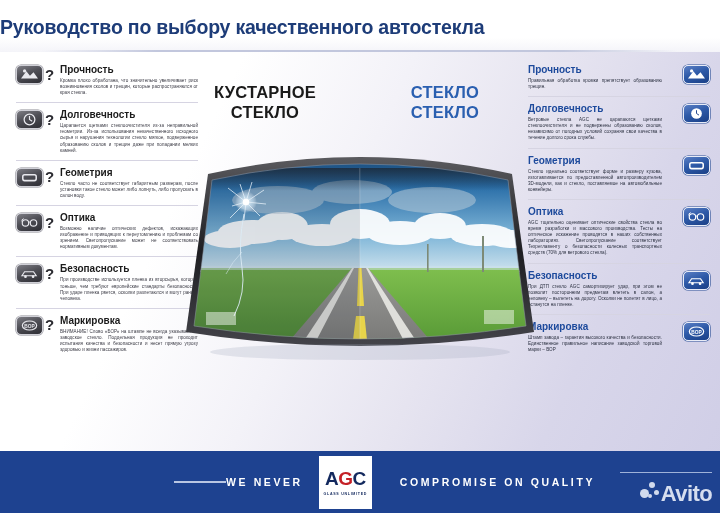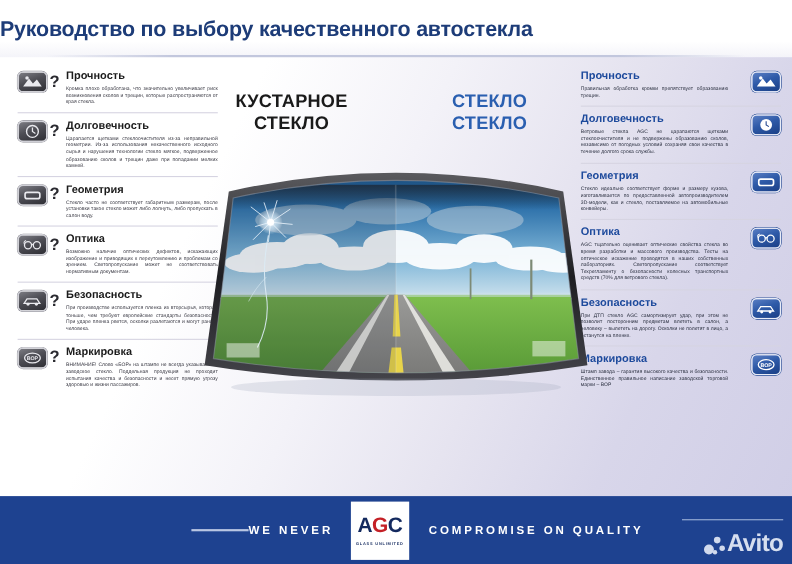--- a/index.html
+++ b/index.html
@@ -131,27 +131,27 @@
     font-size: 19px; font-weight: bold; letter-spacing: -0.5px;
     color: #13295e; line-height: 20px;
   }
   #agc-word .g { color: #c42026; }
   #agc-tag {
     font-size: 3.6px; font-weight: bold; letter-spacing: 0.7px;
     color: #13295e; margin-top: 3px; white-space: nowrap;
   }
   #compromise {
     color: #ffffff; font-size: 10.5px; font-weight: bold;
-    letter-spacing: 2.6px; margin-left: 18px; white-space: nowrap;
+    letter-spacing: 2.6px; margin-left: 28px; white-space: nowrap;
   }
 
   
   #avito {
     position: absolute; right: 8px; bottom: 6px;
-    display: flex; align-items: flex-end; opacity: 0.93;
+    display: flex; align-items: flex-start; opacity: 0.93;
   }
   #avito-dots { position: relative; width: 20px; height: 20px; margin-right: 1px; }
   #avito-dots i { position: absolute; border-radius: 50%; background: #dfe6f5; display:block; }
   #avito-text {
     font-size: 22px; font-weight: bold; color: #e4eaf7; letter-spacing: -0.6px;
   }
   #avito-rule {
     position: absolute; right: 8px; bottom: 40px; width: 92px; height: 1.5px;
     background: #9fb2d9;
   }

